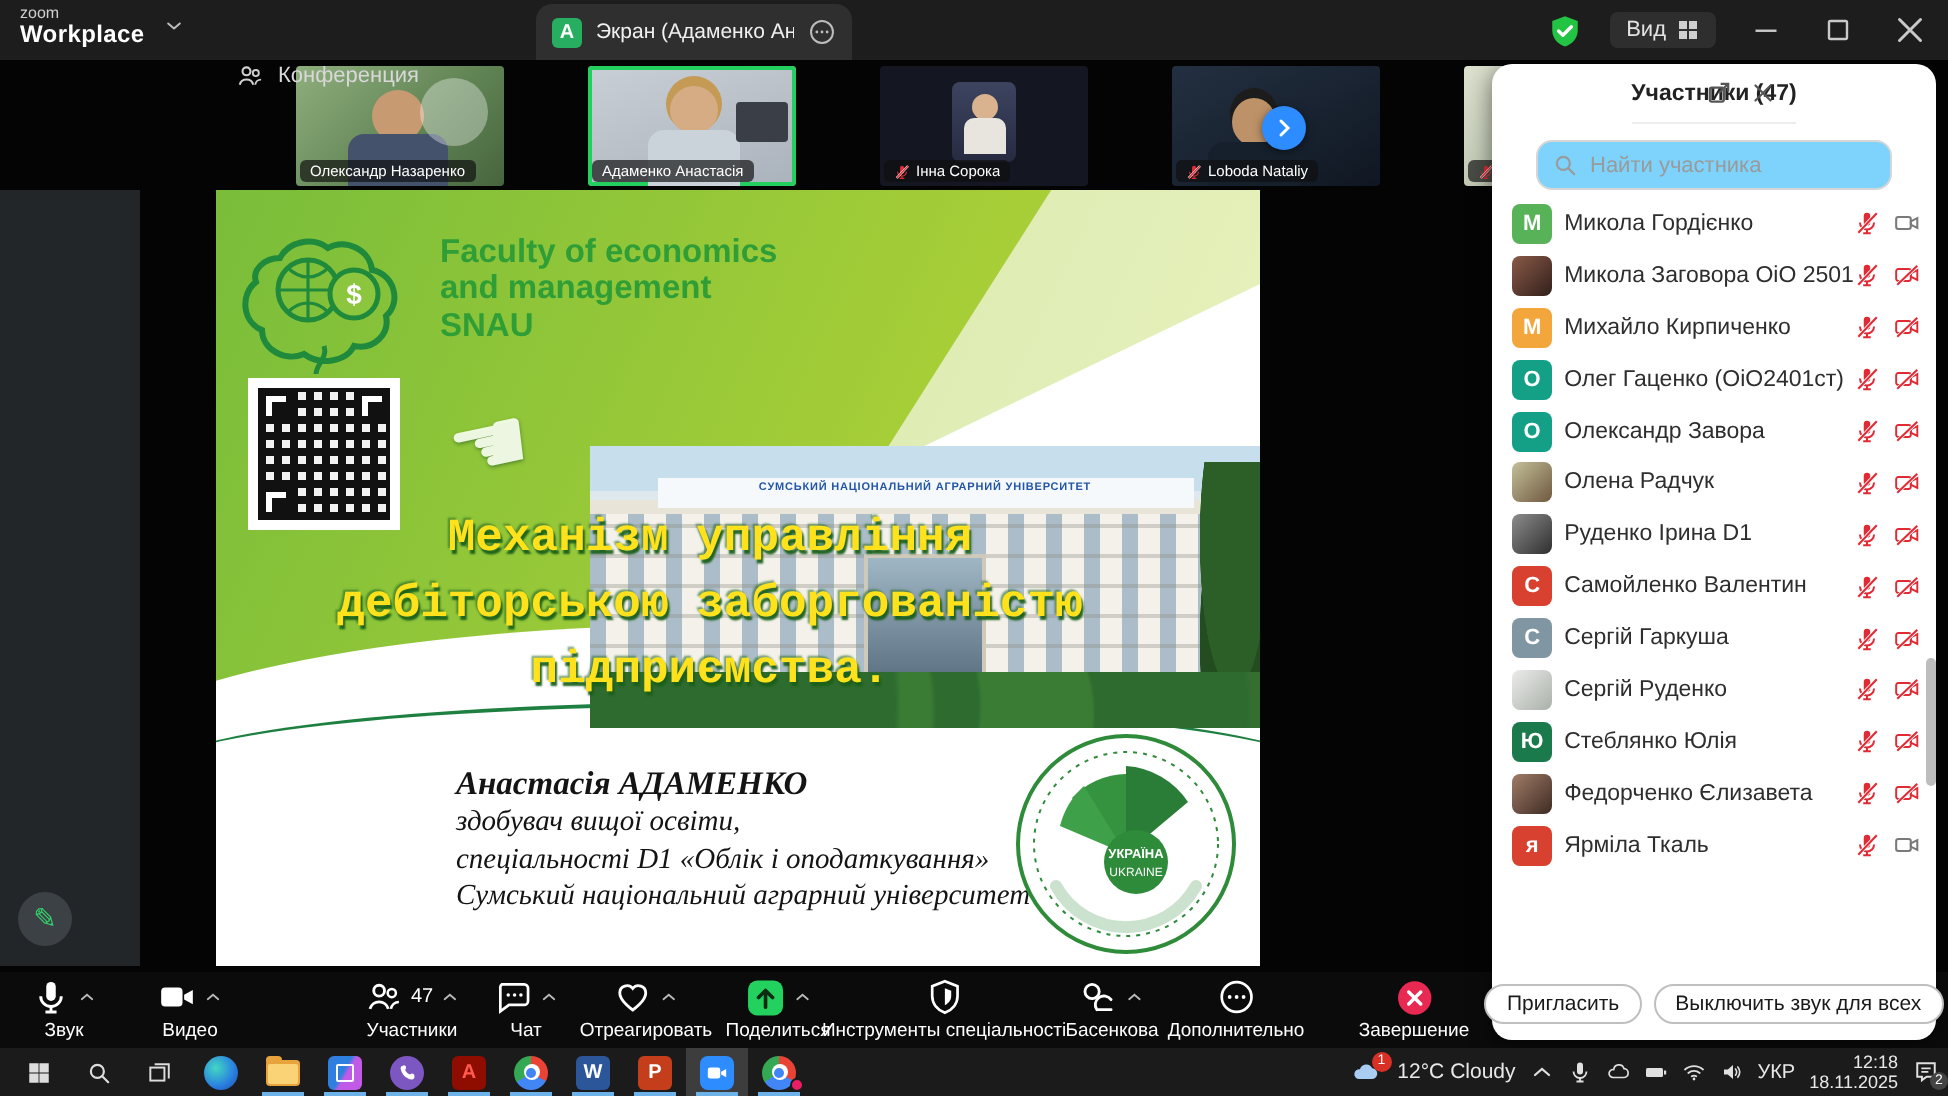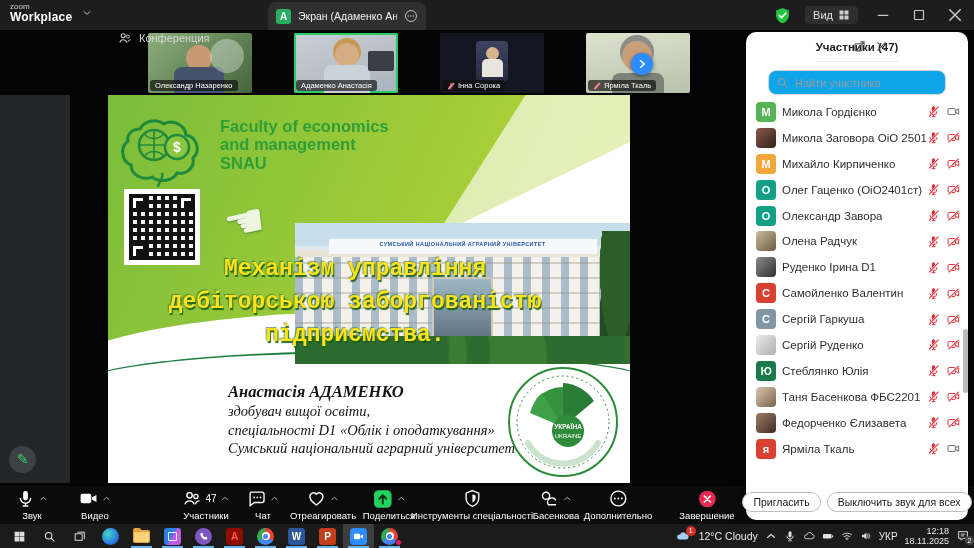--- a/index.html
+++ b/index.html
@@ -102,21 +102,21 @@
   .emblem { position:absolute; left:398px; top:270px; width:114px; height:114px; z-index:6; }
 
   
   .panel { position:absolute; left:746px; top:32px; width:222px; height:488px; background:#fff; border-radius:10px; z-index:25; box-shadow:0 2px 12px rgba(0,0,0,.55); display:flex; flex-direction:column;align-items:center; }
   .panel-head { position:relative; height:30px; display:flex; align-items:center; justify-content:center; border-bottom:1px solid #ececec; }
   .panel-title { font-size:11.5px; font-weight:bold; color:#222; }
   .panel-head .popout { position:absolute; right:32px; top:8px; width:13px; height:13px; color:#555; }
   .panel-head .closex { position:absolute; right:10px; top:8px; width:13px; height:13px; color:#555; }
   .searchwrap { margin:8px 10px 4px; position:relative; }
   .searchwrap .icon { position:absolute; left:8px; top:6px; width:13px; height:13px; color:#9a9a9a; }
-  .search-input { width:100%; height:25px; border:1px solid #d6d6d6; border-radius:8px; padding:0 8px 0 26px; font-size:11px; color:#333; background:#0ea5e9; outline:none; font-family:"Liberation Sans",sans-serif; }
+  .search-input { width:100%; height:25px; border:1px solid #d6d6d6; border-radius:8px; padding:0 8px 0 26px; font-size:11px; color:#333; background:#7dd3fc; outline:none; font-family:"Liberation Sans",sans-serif; }
   .search-input::placeholder { color:#9a9a9a; }
   .plist { flex:1; overflow:hidden; position:relative; }
   .p-row { height:25.9px; display:flex; align-items:center; padding:0 10px 0 12px; }
   .p-avatar { width:20px; height:20px; border-radius:4px; color:#fff; font-size:11px; font-weight:bold; display:flex; align-items:center; justify-content:center; flex:none; }
   .p-name { margin-left:6px; font-size:11.5px; color:#2e2e2e; flex:1; white-space:nowrap; overflow:hidden; }
   .p-ic { display:flex; gap:7px; align-items:center; }
   .p-ic .icon { width:13px; height:13px; }
   .scroll-thumb { position:absolute; right:2px; top:230px; width:5px; height:64px; border-radius:3px; background:#bdbdbd; }
   .panel-foot { height:36px; display:flex; align-items:center; gap:6px; padding:0 8px; }
   .pf-btn { border:1px solid #bfbfbf; border-radius:12px; background:#fff; color:#1a1a1a; font-size:10.5px; padding:3px 10px; white-space:nowrap; font-family:"Liberation Sans",sans-serif; }
@@ -273,20 +273,36 @@
                 <rect x="9" y="2.5" width="6" height="12" rx="3" fill="#e02b35"></rect>
                 <path d="M5.5 11.5a6.5 6.5 0 0 0 13 0" stroke="#e02b35" stroke-width="1.8" fill="none"></path>
                 <path d="M12 18v3.5M8.5 21.5h7" stroke="#e02b35" stroke-width="1.8"></path>
                 <path d="M4 21 21 3" stroke="#ffffff" stroke-width="3.6"></path>
                 <path d="M4 21 21 3" stroke="#e02b35" stroke-width="1.9"></path>
               </svg>
             </span>
             <span class="nm">Інна Сорока</span>
           </span>
         </div>
+        <div class="thumb t4">
+          <span class="head"></span>
+          <span class="torso"></span>
+          <span class="name-pill">
+            <span class="icon">
+              <svg viewBox="0 0 24 24">
+                <rect x="9" y="2.5" width="6" height="12" rx="3" fill="#e02b35"></rect>
+                <path d="M5.5 11.5a6.5 6.5 0 0 0 13 0" stroke="#e02b35" stroke-width="1.8" fill="none"></path>
+                <path d="M12 18v3.5M8.5 21.5h7" stroke="#e02b35" stroke-width="1.8"></path>
+                <path d="M4 21 21 3" stroke="#ffffff" stroke-width="3.6"></path>
+                <path d="M4 21 21 3" stroke="#e02b35" stroke-width="1.9"></path>
+              </svg>
+            </span>
+            <span class="nm">Loboda Nataliy</span>
+          </span>
+        </div>
         <div class="thumb t5">
           <span class="head"></span>
           <span class="torso"></span>
           <span class="name-pill">
             <span class="icon">
               <svg viewBox="0 0 24 24">
                 <rect x="9" y="2.5" width="6" height="12" rx="3" fill="#e02b35"></rect>
                 <path d="M5.5 11.5a6.5 6.5 0 0 0 13 0" stroke="#e02b35" stroke-width="1.8" fill="none"></path>
                 <path d="M12 18v3.5M8.5 21.5h7" stroke="#e02b35" stroke-width="1.8"></path>
                 <path d="M4 21 21 3" stroke="#ffffff" stroke-width="3.6"></path>
@@ -644,43 +660,20 @@
               <svg viewBox="0 0 24 24">
                 <rect x="2" y="6.5" width="13.5" height="11" rx="2" fill="none" stroke="#e02b35" stroke-width="1.8"></rect>
                 <path d="M15.5 10.5 21.5 7.5v9l-6-3z" fill="none" stroke="#e02b35" stroke-width="1.8"></path>
                 <path d="M3 21 21.5 3.5" stroke="#ffffff" stroke-width="3.4"></path>
                 <path d="M3 21 21.5 3.5" stroke="#e02b35" stroke-width="1.9"></path>
               </svg>
             </span>
           </div>
         </div>
         <div class="p-row">
-          <div class="p-avatar" style="background: linear-gradient(135deg, rgb(217, 198, 176), rgb(124, 97, 75));"></div>
-          <div class="p-name">Таня Басенкова ФБС2201</div>
-          <div class="p-ic">
-            <span class="icon">
-              <svg viewBox="0 0 24 24">
-                <rect x="9" y="2.5" width="6" height="12" rx="3" fill="#e02b35"></rect>
-                <path d="M5.5 11.5a6.5 6.5 0 0 0 13 0" stroke="#e02b35" stroke-width="1.8" fill="none"></path>
-                <path d="M12 18v3.5M8.5 21.5h7" stroke="#e02b35" stroke-width="1.8"></path>
-                <path d="M4 21 21 3" stroke="#ffffff" stroke-width="3.6"></path>
-                <path d="M4 21 21 3" stroke="#e02b35" stroke-width="1.9"></path>
-              </svg>
-            </span>
-            <span class="icon">
-              <svg viewBox="0 0 24 24">
-                <rect x="2" y="6.5" width="13.5" height="11" rx="2" fill="none" stroke="#e02b35" stroke-width="1.8"></rect>
-                <path d="M15.5 10.5 21.5 7.5v9l-6-3z" fill="none" stroke="#e02b35" stroke-width="1.8"></path>
-                <path d="M3 21 21.5 3.5" stroke="#ffffff" stroke-width="3.4"></path>
-                <path d="M3 21 21.5 3.5" stroke="#e02b35" stroke-width="1.9"></path>
-              </svg>
-            </span>
-          </div>
-        </div>
-        <div class="p-row">
           <div class="p-avatar" style="background: linear-gradient(135deg, rgb(160, 124, 103), rgb(63, 43, 36));"></div>
           <div class="p-name">Федорченко Єлизавета</div>
           <div class="p-ic">
             <span class="icon">
               <svg viewBox="0 0 24 24">
                 <rect x="9" y="2.5" width="6" height="12" rx="3" fill="#e02b35"></rect>
                 <path d="M5.5 11.5a6.5 6.5 0 0 0 13 0" stroke="#e02b35" stroke-width="1.8" fill="none"></path>
                 <path d="M12 18v3.5M8.5 21.5h7" stroke="#e02b35" stroke-width="1.8"></path>
                 <path d="M4 21 21 3" stroke="#ffffff" stroke-width="3.6"></path>
                 <path d="M4 21 21 3" stroke="#e02b35" stroke-width="1.9"></path>

